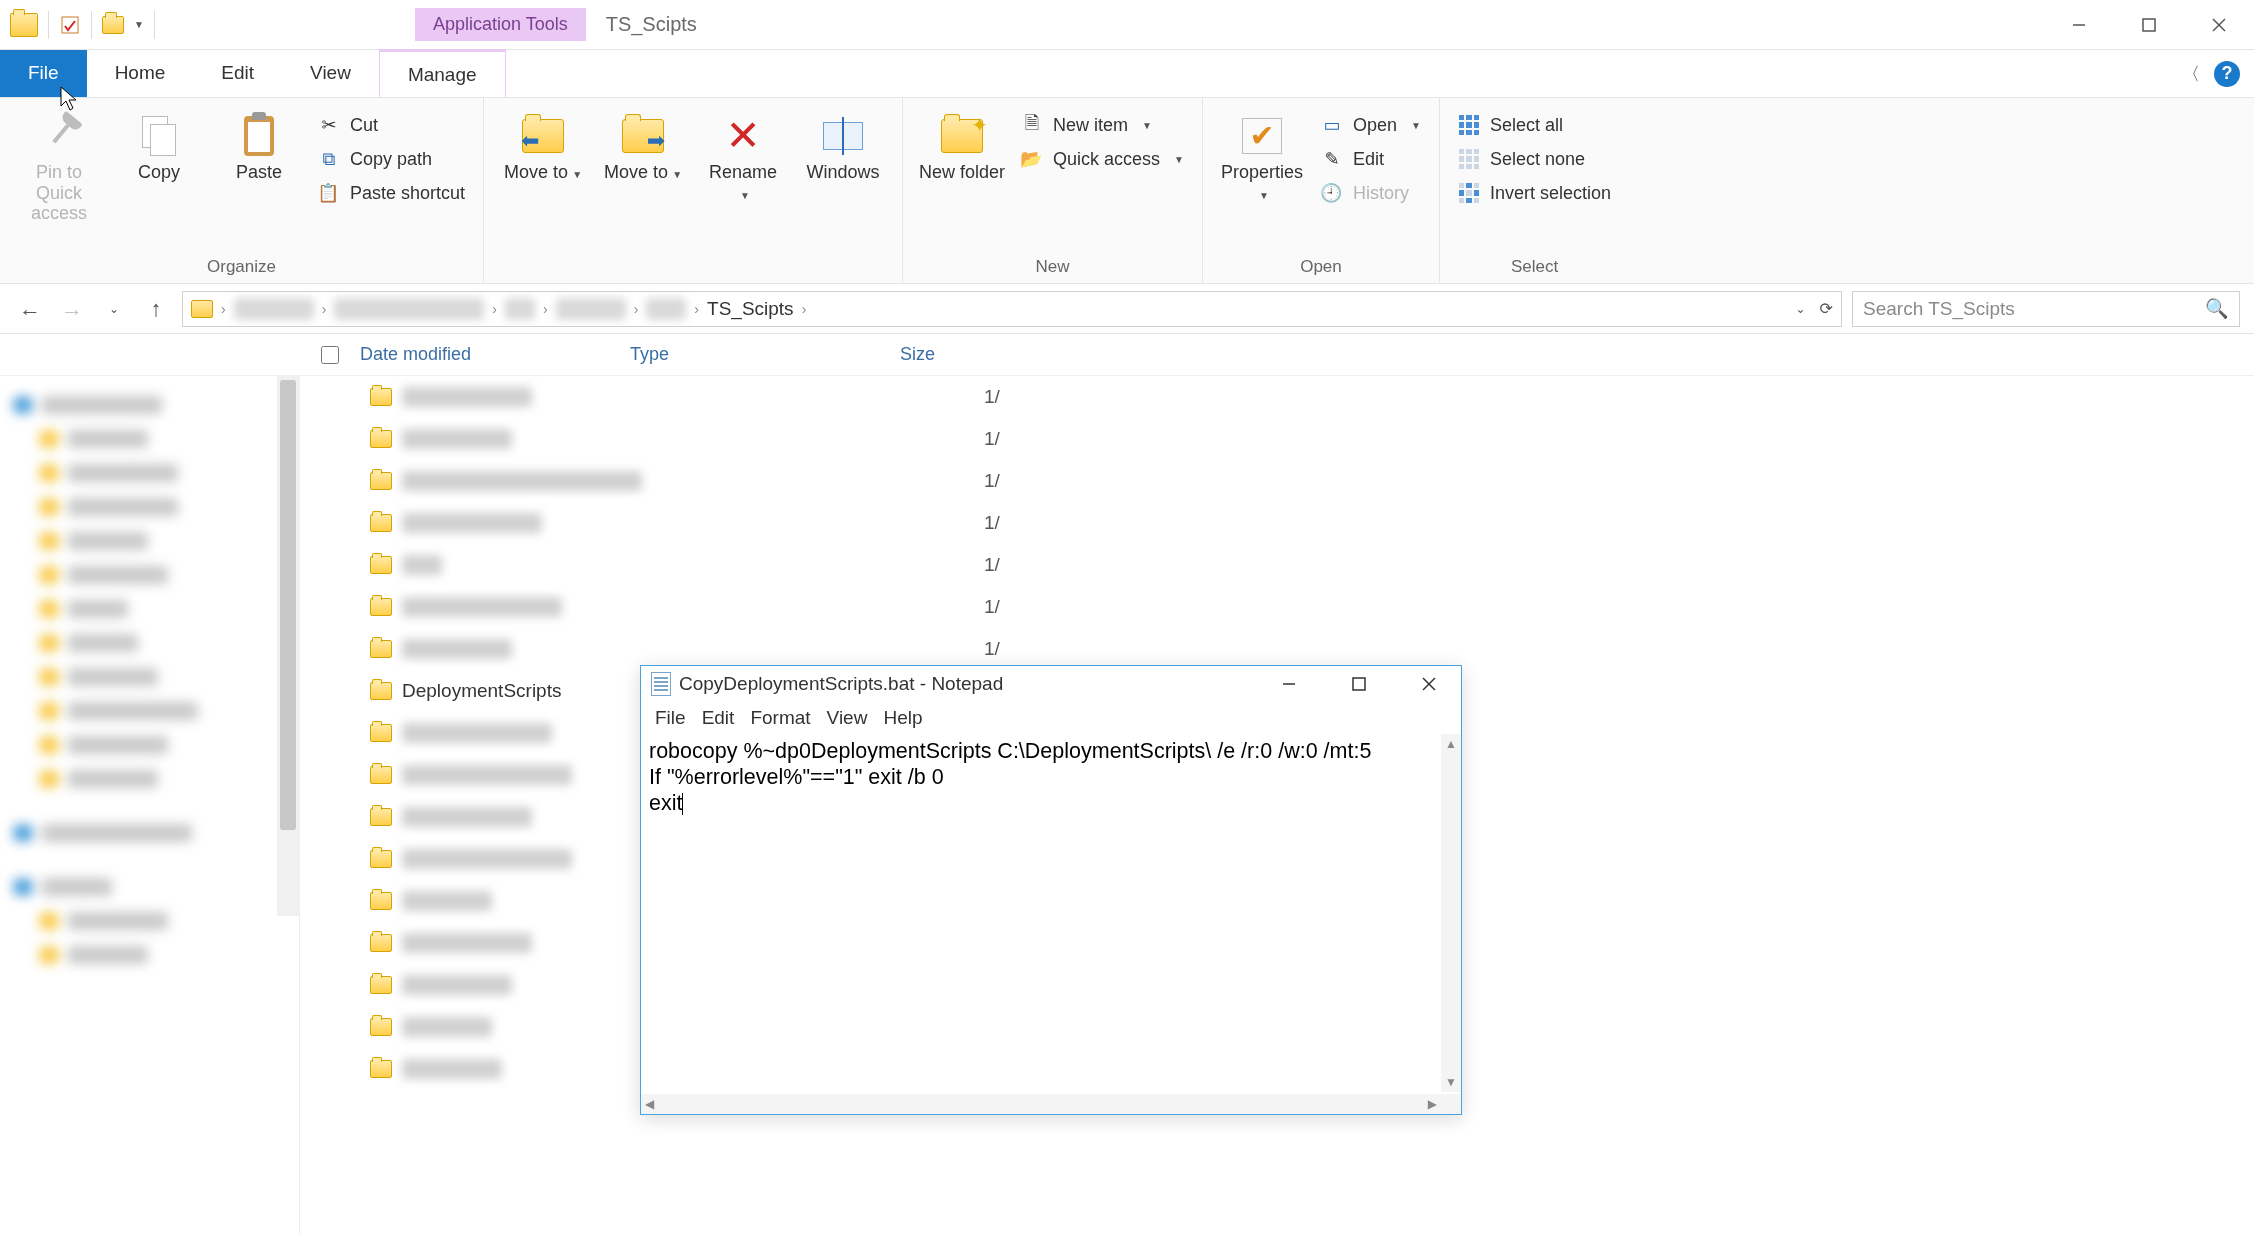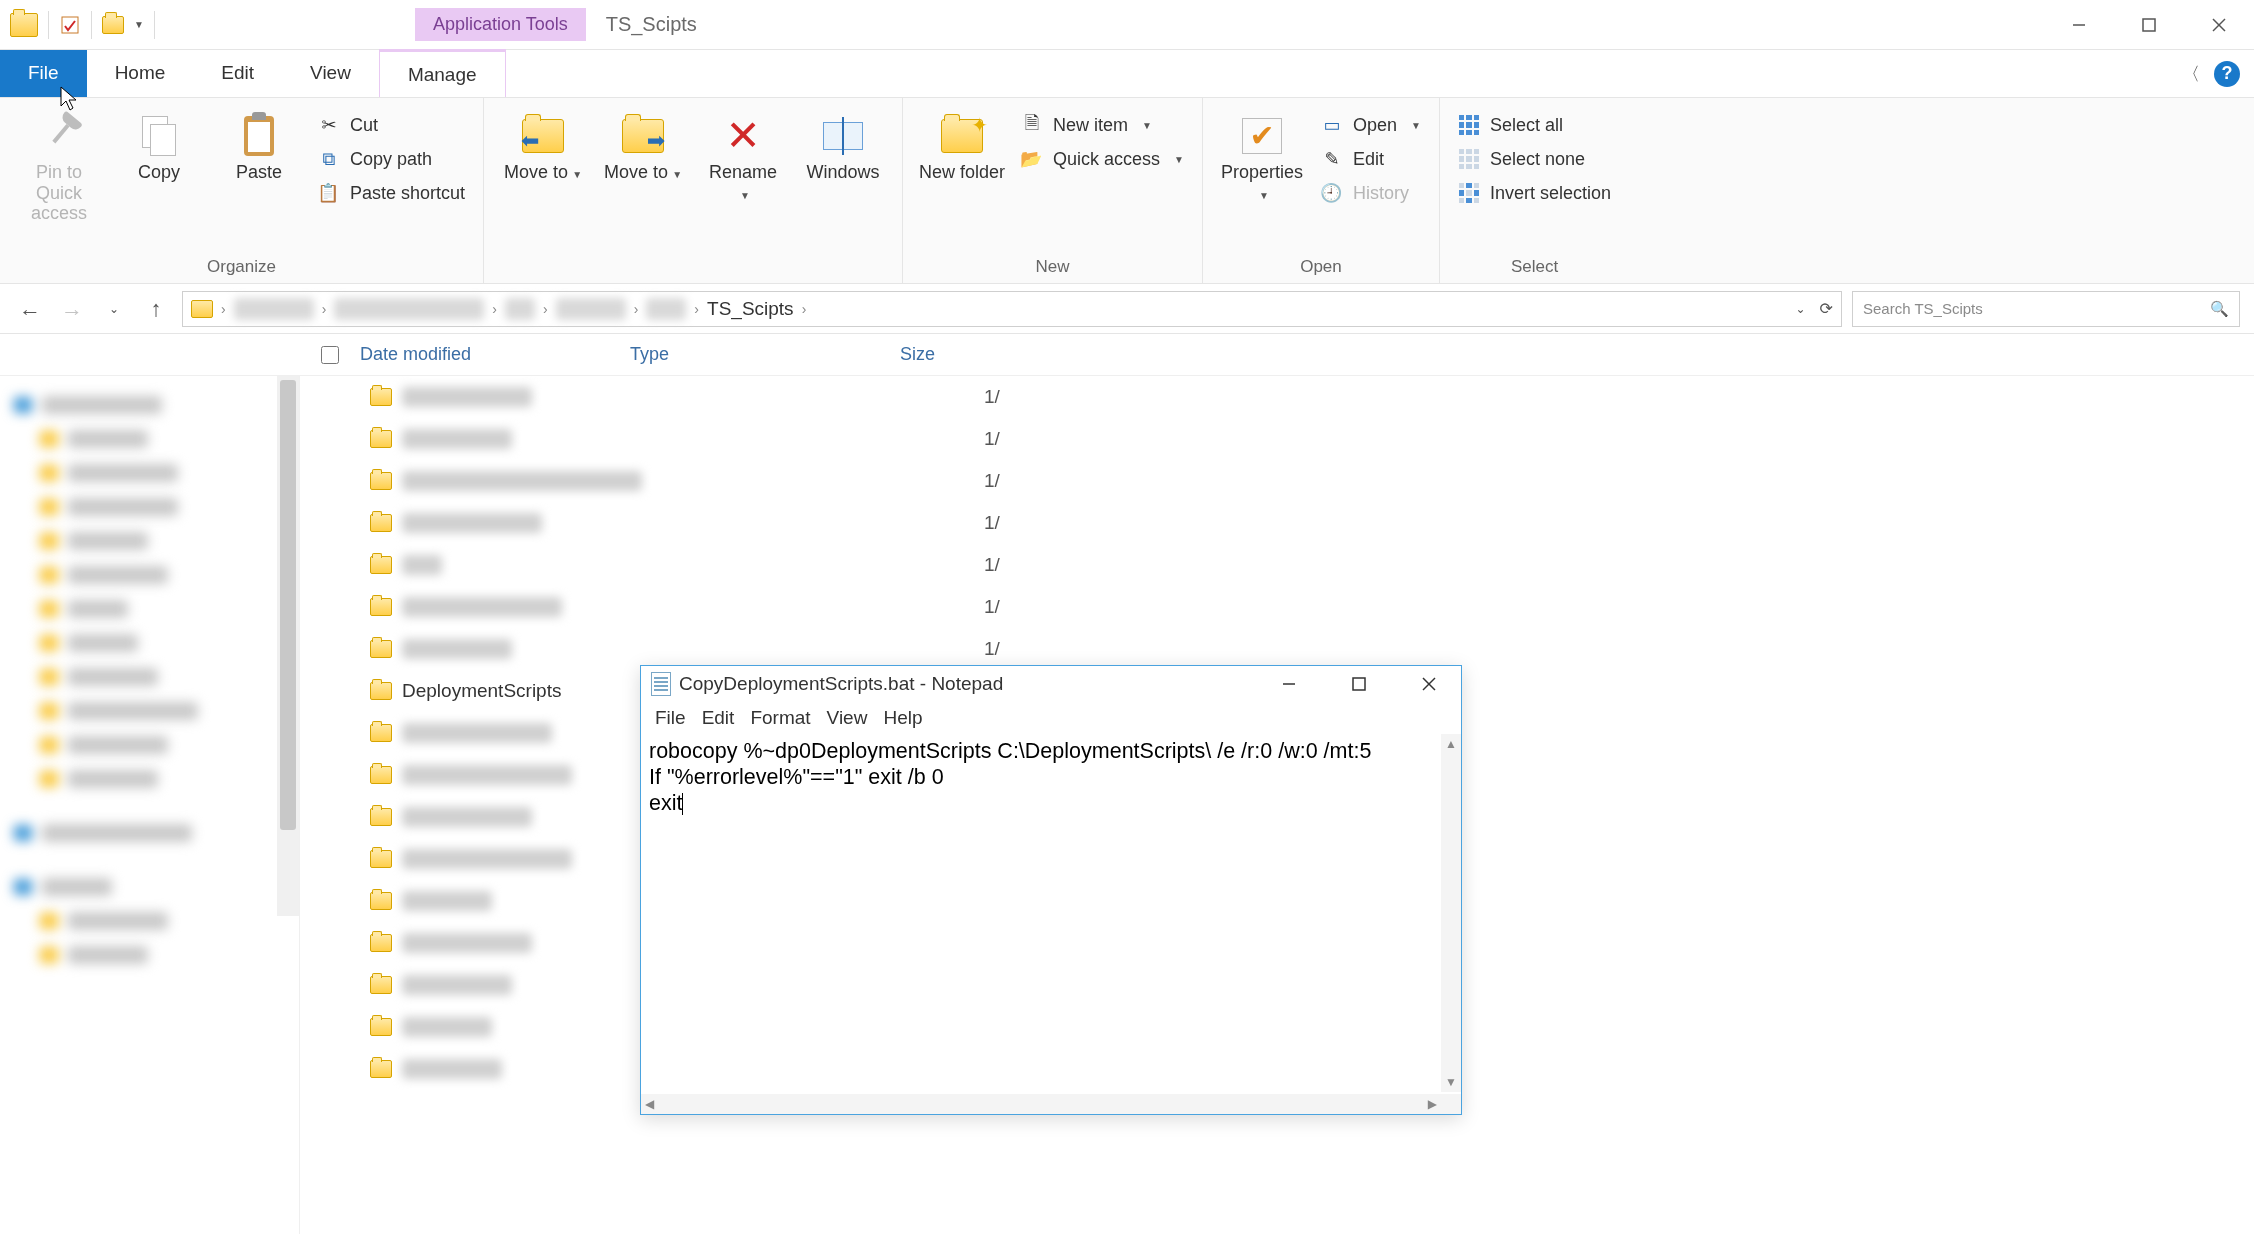--- a/index.html
+++ b/index.html
@@ -44,21 +44,21 @@
 
 
 .addrrow { height:50px; display:flex; align-items:center; gap:10px; padding:0 14px; border-bottom:1px solid #e5e5e5; }
 .addrrow .navb { width:32px; height:32px; display:flex; align-items:center; justify-content:center; color:#555; font-size:22px; }
 .addrrow .addrbox { flex:1; height:36px; border:1px solid #cfcfcf; display:flex; align-items:center; padding:0 8px; gap:8px; position:relative; }
 .addrrow .addrbox .fld { width:22px; height:18px; background:linear-gradient(#ffe9a6,#ffcf4b); border:1px solid #d6a400; border-radius:2px; }
 .addrrow .addrbox .blurseg { height:22px; background:#d9d9d9; border-radius:4px; filter: blur(4px); }
 .addrrow .addrbox .crumb { font-size:19px; color:#333; }
 .addrrow .addrbox .sep { color:#888; font-size:14px; }
 .addrrow .addrbox .tail { margin-left:auto; display:flex; align-items:center; gap:14px; color:#555; }
-.addrrow .searchbox { width:388px; height:36px; border:1px solid #cfcfcf; display:flex; align-items:center; padding:0 10px; color:#8a8a8a; font-size:15px; justify-content:space-between; }
+.addrrow .searchbox { width:388px; height:36px; border:1px solid #cfcfcf; display:flex; align-items:center; padding:0 10px; color:#8a8a8a; font-size:19px; justify-content:space-between; }
 
 
 .colhdr { height:42px; border-bottom:1px solid #efefef; display:flex; align-items:center; font-size:18px; color:#3b6ea5; }
 .colhdr .ckcol { width:60px; display:flex; justify-content:center; }
 .colhdr .namecol { flex:1; padding-left:10px; }
 .colhdr .datecol { width:270px; }
 .colhdr .typecol { width:270px; }
 .colhdr .sizecol { width:170px; }
 .colhdr .pad { width:560px; }
 .colhdr input[type=checkbox]{ width:18px; height:18px; }

